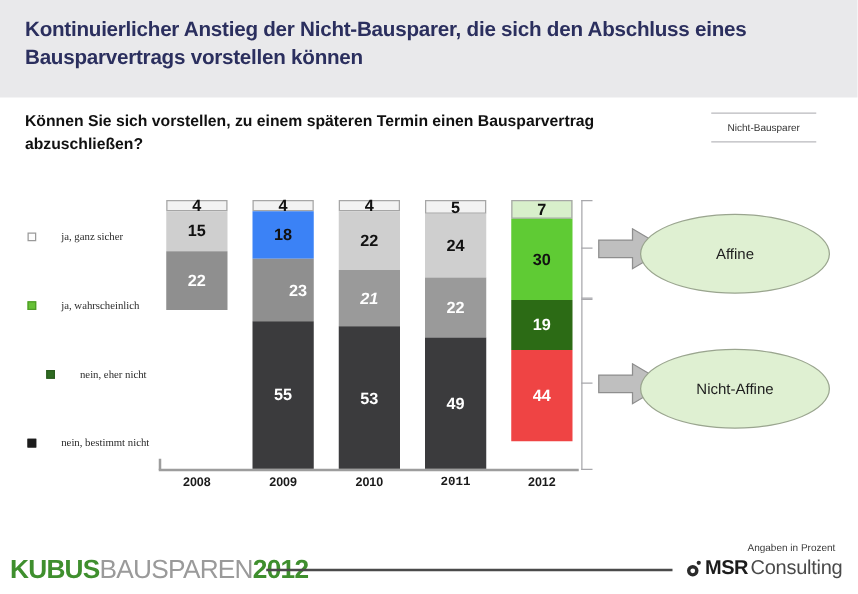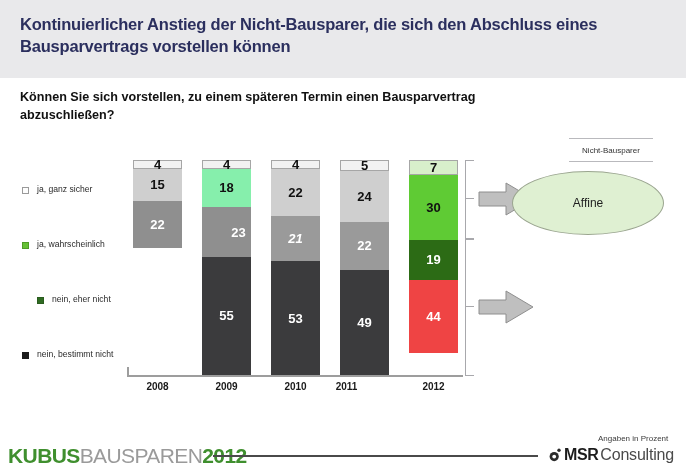--- a/index.html
+++ b/index.html
@@ -28,29 +28,30 @@
     position:absolute;left:20px;top:88px;width:470px;
     font-size:12.6px;font-weight:bold;line-height:1.45;color:#111;
   }
 
   
   .badge-box{
     position:absolute;left:569px;top:90px;width:84px;height:22px;
     background:#fff;
     border-top:1.5px solid #b9b9bd;
     border-bottom:1.5px solid #b9b9bd;
-    display:flex;align-items:center;justify-content:center;margin-top:48px;
+    display:flex;align-items:center;justify-content:center;
   }
   .badge-box span{font-size:8px;color:#333;white-space:nowrap;}
 
   
   .legend{position:absolute;left:0;top:150px;width:132px;height:235px;}
   .legend-item{
-    position:absolute;left:22px;display:flex;align-items:flex-end;gap:8px;
+    position:absolute;left:22px;display:flex;align-items:center;gap:20px;
     white-space:nowrap;
+    font-family:Liberation Serif, serif;
   }
   .legend-swatch{
     width:7px;height:7px;display:inline-block;flex:0 0 auto;
     border:1px solid #9a9a9a;box-sizing:border-box;
   }
   .legend-label{font-size:8.6px;color:#2a2a2a;}
 
   
   .plot{position:absolute;left:0;top:0;width:686px;height:475px;}
   .axis-line{
@@ -169,21 +170,21 @@
             <span class="seg-val" style="color: rgb(17, 17, 17);">15</span>
           </div>
           <div class="seg" style="height: 47.3px; background: rgb(143, 143, 143);">
             <span class="seg-val" style="color: rgb(255, 255, 255);">22</span>
           </div>
         </div>
         <div class="bar" style="left: 202px; width: 49px; top: 160px; bottom: auto; height: 215px;">
           <div class="seg top-seg" style="height: 8.6px; background: rgb(242, 242, 242);">
             <span class="seg-val" style="color: rgb(17, 17, 17);">4</span>
           </div>
-          <div class="seg" style="height: 38.7px; background: #86efac;">
+          <div class="seg" style="height: 38.7px; background: #3b82f6;">
             <span class="seg-val" style="color: rgb(17, 17, 17);">18</span>
           </div>
           <div class="seg" style="height: 49.45px; background: rgb(143, 143, 143); padding-left: 24px;">
             <span class="seg-val" style="color: rgb(255, 255, 255);">23</span>
           </div>
           <div class="seg" style="height: 118.25px; background: rgb(59, 59, 61);">
             <span class="seg-val" style="color: rgb(255, 255, 255);">55</span>
           </div>
         </div>
         <div class="bar" style="left: 271px; width: 49px; top: 160px; bottom: auto; height: 215px;">
@@ -226,21 +227,21 @@
           </div>
           <div class="seg" style="height: 73px; background: #ef4444;">
             <span class="seg-val" style="color: rgb(255, 255, 255);">44</span>
           </div>
         </div>
       </div>
     <div id="xlabels">
         <div class="xlabel" style="left: 133px; width: 49px;">2008</div>
         <div class="xlabel" style="left: 202px; width: 49px;">2009</div>
         <div class="xlabel" style="left: 271px; width: 49px;">2010</div>
-        <div class="xlabel" style="left: 322px; width: 49px;">2011</div>
+        <div class="xlabel" style="left: 340px; width: 49px; font-family: Liberation Mono, monospace;">2011</div>
         <div class="xlabel" style="left: 409px; width: 49px;">2012</div>
       </div>
   </div>
 
   <div class="bracket" style="top:160px;height:79px;"></div>
   <div class="bracket" style="top:239px;height:137px;"></div>
   <div class="bracket-nub" style="top:198px;"></div>
   <div class="bracket-nub" style="top:306px;"></div>
 
   <div class="arrow" style="left:478px;top:182px;">
@@ -249,20 +250,23 @@
     </svg>
   </div>
   <div class="arrow" style="left:478px;top:290px;">
     <svg width="56" height="34" viewBox="0 0 56 34">
       <polygon points="1,10 28,10 28,1 55,17 28,33 28,24 1,24" fill="#bfbfbf" stroke="#8e8e8e" stroke-width="1"></polygon>
     </svg>
   </div>
 
   <div class="bubble" style="left:512px;top:171px;width:150px;height:62px;">
     <span>Affine</span>
+  </div>
+  <div class="bubble" style="left:512px;top:279px;width:150px;height:62px;">
+    <span>Nicht-Affine</span>
   </div>
 
   <div class="footer-logo">
     <span class="kubus">KUBUS</span><span class="bausparen">BAUSPAREN</span><span class="year2012">2012</span>
   </div>
   <div class="footer-rule"></div>
   <div class="angaben">Angaben in Prozent</div>
   <div class="msr">
     <span class="msr-mark">
       <svg width="14" height="16" viewBox="0 0 14 16">

